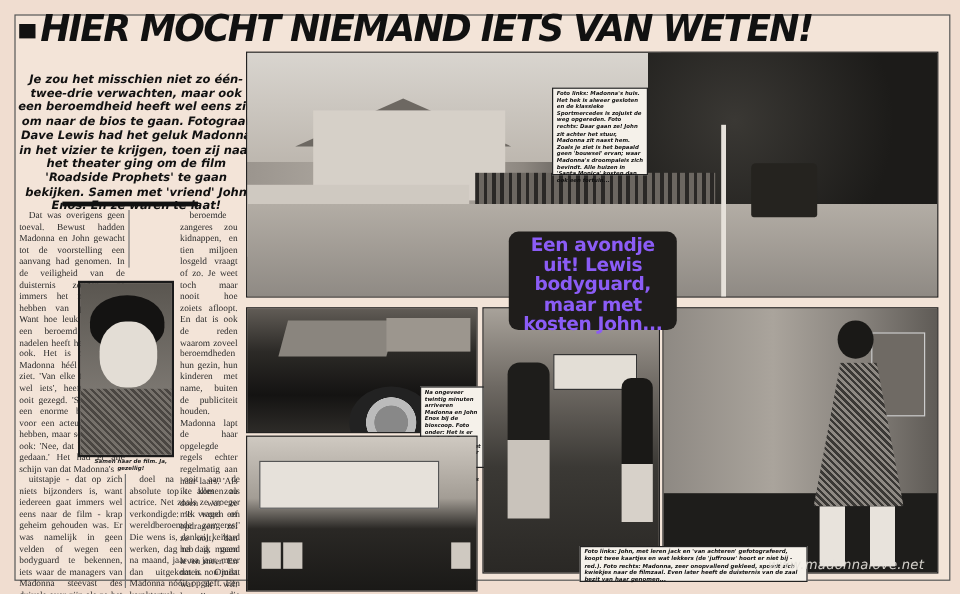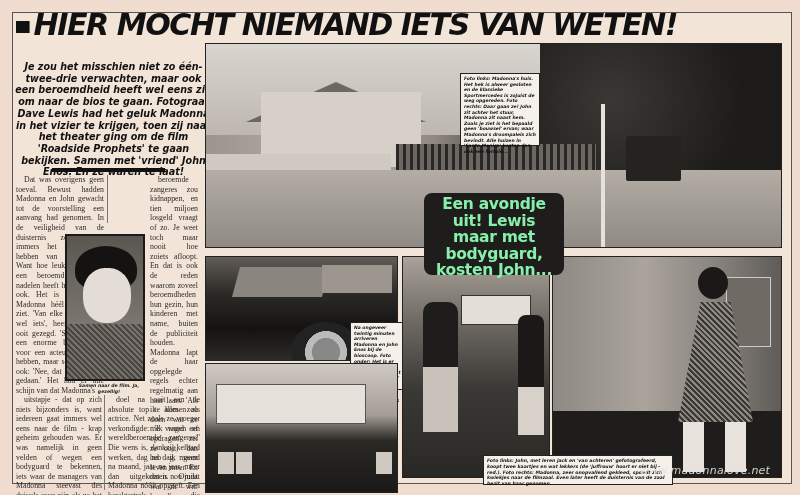--- a/index.html
+++ b/index.html
@@ -19,21 +19,21 @@
   .ph-house .drive { position:absolute; left:0; bottom:0; width:100%; height:38%; background: linear-gradient(#b3ada5, #8f8a84); }
   .ph-house .housebody { position:absolute; left:55px; top:48px; width:160px; height:75px; background:#d6d0c8; }
   .ph-house .roof { position:absolute; left:40px; top:38px; width:0; height:0; border-left:90px solid transparent; border-right:90px solid transparent; border-bottom:40px solid #6d6862; }
   .ph-house .wall { position:absolute; left:0; top:110px; width:185px; height:60px; background:#cfc9c1; }
   .ph-house .gate { position:absolute; left:190px; top:100px; width:200px; height:75px; background: repeating-linear-gradient(90deg,#2a2826 0 3px,#6c6761 3px 7px); }
   .ph-house .trees { position:absolute; right:0; top:0; width:42%; height:70%; background: radial-gradient(circle at 30% 40%, #3a3834, #1c1b19 70%); }
   .ph-house .car { position:absolute; left:420px; top:92px; width:55px; height:45px; background:#25231f; border-radius:4px 4px 2px 2px; }
   .ph-house .pole { position:absolute; left:395px; top:60px; width:4px; height:150px; background:#e6e1da; }
   .cap-box { position: absolute; background: #f5f1ea; border: 1px solid #222; font-family: "DejaVu Sans", sans-serif; font-weight: bold; font-style: italic; font-size: 4.5px; line-height: 5.6px; color: #111; padding: 2px 3px; }
   .cap-house { left: 460px; top: 73px; width: 80px; height: 73px; }
-  .callout { position: absolute; left: 424px; top: 193px; width: 140px; height: 82px; background: #1f1d1b; border-radius: 8px; color: #86efac; font-family: "DejaVu Sans", sans-serif; font-weight: bold; font-size: 15.5px; line-height: 16.5px; text-align: center; padding-top: 3px; letter-spacing: -0.3px; }
+  .callout { position: absolute; left: 424px; top: 193px; width: 140px; height: 82px; background: #1f1d1b; border-radius: 8px; color: #8b5cf6; font-family: "DejaVu Sans", sans-serif; font-weight: bold; font-size: 15.5px; line-height: 16.5px; text-align: center; padding-top: 3px; letter-spacing: -0.3px; }
   .ph-car { left: 205px; top: 256px; width: 193px; height: 105px; background: linear-gradient(#615c56 0%, #2c2a27 35%, #141312 70%, #2d2b28 100%); }
   .ph-car .window { position:absolute; left:30px; top:10px; width:90px; height:30px; background:#8a857e; transform: skewX(-15deg); }
   .ph-car .car2 { position:absolute; right:5px; top:8px; width:70px; height:28px; background:#9c968e; }
   .ph-car .wheel { position:absolute; left:85px; top:65px; width:70px; height:60px; border-radius:50%; background: radial-gradient(circle,#888 0 30%, #bbb 31% 45%, #222 46%); }
   .cap-car { left: 350px; top: 322px; width: 55px; height: 68px; }
   .ph-theater { left: 205px; top: 363px; width: 193px; height: 130px; background: linear-gradient(#cfc9c1 0%, #a39d95 40%, #2a2825 60%, #1a1917 100%); }
   .ph-theater .marquee { position:absolute; left:10px; top:20px; width:150px; height:40px; background:#e6e1da; border:1px solid #555; }
   .ph-theater .poster { position:absolute; width:16px; height:22px; background:#cfc9c1; top:88px; }
   .ph-counter { left: 402px; top: 256px; width: 148px; height: 222px; background: linear-gradient(#a8a29a 0%, #6d6862 30%, #3b3935 60%, #2a2825 100%); }
   .ph-counter .board { position:absolute; left:58px; top:38px; width:70px; height:30px; background:#e3ded6; border:1px solid #333; }
@@ -124,18 +124,18 @@
     <div class="floor"></div>
     <div class="head"></div>
     <div class="dress"></div>
     <div class="legs"></div>
 </div>
 <div class="cap-box cap-bottom">Foto links: John, met leren jack en 'van achteren' gefotografeerd, koopt twee kaartjes en wat lekkers (de 'juffrouw' hoort er niet bij - red.). Foto rechts: Madonna, zeer onopvallend gekleed, spoedt zich kwiekjes naar de filmzaal. Even later heeft de duisternis van de zaal bezit van haar genomen...</div>
 
 <div class="callout">
   <div>Een avondje</div>
   <div>uit! Lewis</div>
+  <div>bodyguard,</div>
   <div>maar met</div>
-  <div>bodyguard,</div>
   <div>kosten John...</div>
 </div>
 
 <div class="watermark">www.madonnalove.net</div>
 
 </body></html>

